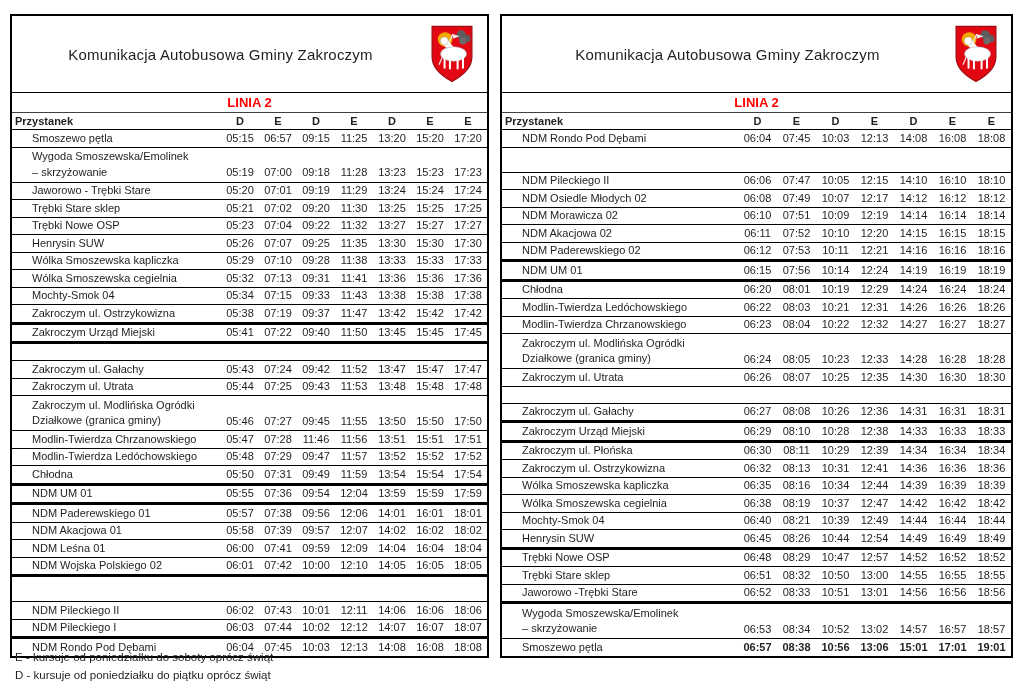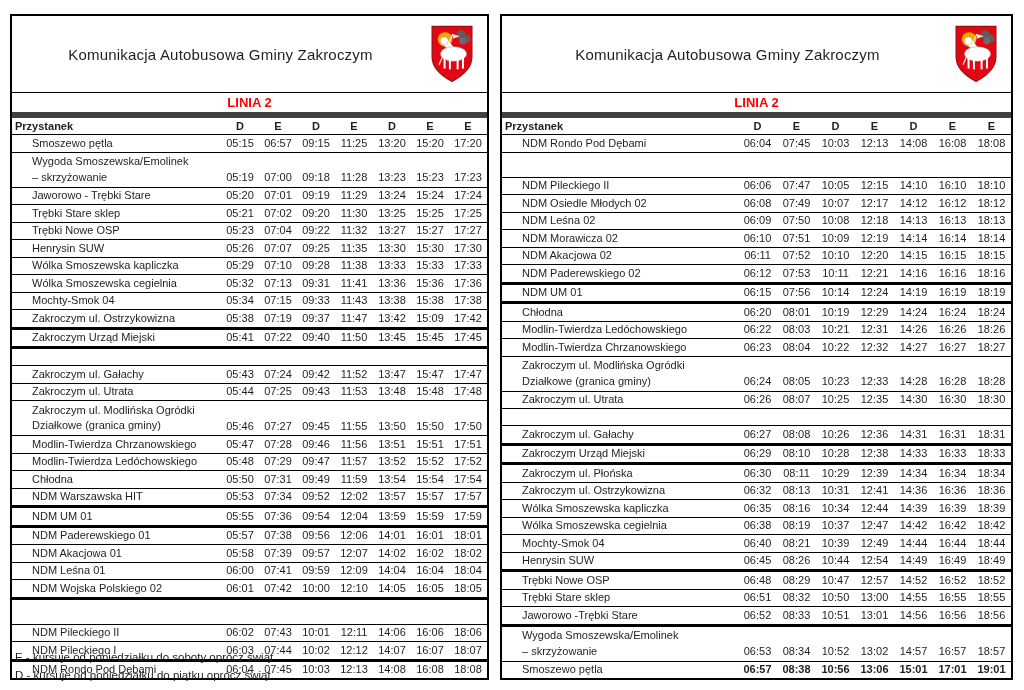--- a/index.html
+++ b/index.html
@@ -6,21 +6,21 @@
   .sheet{position:relative;width:1024px;height:690px;background:#fff;overflow:hidden;
          font-family:"Liberation Sans",sans-serif;color:#1f1f1f;}
   .panel{position:absolute;top:14px;border:2px solid #000;background:#fff;box-sizing:border-box;}
   .panel-left{left:10px;width:479px;}
   .panel-right{left:500px;width:513px;}
   .title-block{position:relative;height:76px;border-bottom:1px solid #000;
                display:flex;align-items:center;justify-content:center;}
   .title{font-size:15px;font-weight:normal;letter-spacing:.2px;padding-right:58px;}
   .crest{position:absolute;right:12px;top:7px;width:46px;height:62px;}
   .linia{height:19px;line-height:19px;text-align:center;font-weight:bold;font-size:13px;
-         color:var(--accent,#f00);border-bottom:6px solid #404040;}
+         color:var(--accent,#f00);border-bottom:1px solid #404040;}
   table{border-collapse:collapse;width:100%;table-layout:fixed;font-size:11px;}
   col.c-time{width:38px;}
   .panel-right col.c-time{width:39px;}
   thead th{height:16px;border-bottom:1px solid #000;font-weight:bold;font-size:11px;padding:0;}
   thead th.stop-h{text-align:left;padding-left:3px;margin-top:32px;}
   thead th.code-h{text-align:center;}
   tbody td{height:16.5px;padding:0;border-top:1px solid #000;line-height:15.5px;}
   td.stop{text-align:left;padding-left:20px;white-space:pre-line;}
   td.time{text-align:center;font-variant-numeric:tabular-nums;}
   tr.double td{height:33px;}
@@ -173,21 +173,21 @@
             <td class="time">15:38</td>
             <td class="time">17:38</td>
           </tr>
           <tr class="">
             <td class="stop">Zakroczym ul. Ostrzykowizna</td>
             <td class="time">05:38</td>
             <td class="time">07:19</td>
             <td class="time">09:37</td>
             <td class="time">11:47</td>
             <td class="time">13:42</td>
-            <td class="time">15:09</td>
+            <td class="time">15:42</td>
             <td class="time">17:42</td>
           </tr>
           <tr class="tt tb">
             <td class="stop">Zakroczym Urząd Miejski</td>
             <td class="time">05:41</td>
             <td class="time">07:22</td>
             <td class="time">09:40</td>
             <td class="time">11:50</td>
             <td class="time">13:45</td>
             <td class="time">15:45</td>
@@ -224,21 +224,21 @@
             <td class="time">09:45</td>
             <td class="time">11:55</td>
             <td class="time">13:50</td>
             <td class="time">15:50</td>
             <td class="time">17:50</td>
           </tr>
           <tr class="">
             <td class="stop">Modlin-Twierdza Chrzanowskiego</td>
             <td class="time">05:47</td>
             <td class="time">07:28</td>
-            <td class="time">09:46</td>
+            <td class="time">11:46</td>
             <td class="time">11:56</td>
             <td class="time">13:51</td>
             <td class="time">15:51</td>
             <td class="time">17:51</td>
           </tr>
           <tr class="">
             <td class="stop">Modlin-Twierdza Ledóchowskiego</td>
             <td class="time">05:48</td>
             <td class="time">07:29</td>
             <td class="time">09:47</td>
@@ -249,30 +249,20 @@
           </tr>
           <tr class="">
             <td class="stop">Chłodna</td>
             <td class="time">05:50</td>
             <td class="time">07:31</td>
             <td class="time">09:49</td>
             <td class="time">11:59</td>
             <td class="time">13:54</td>
             <td class="time">15:54</td>
             <td class="time">17:54</td>
-          </tr>
-          <tr class="">
-            <td class="stop">NDM Warszawska HIT</td>
-            <td class="time">05:53</td>
-            <td class="time">07:34</td>
-            <td class="time">09:52</td>
-            <td class="time">12:02</td>
-            <td class="time">13:57</td>
-            <td class="time">15:57</td>
-            <td class="time">17:57</td>
           </tr>
           <tr class="tt tb">
             <td class="stop">NDM UM 01</td>
             <td class="time">05:55</td>
             <td class="time">07:36</td>
             <td class="time">09:54</td>
             <td class="time">12:04</td>
             <td class="time">13:59</td>
             <td class="time">15:59</td>
             <td class="time">17:59</td>
@@ -426,30 +416,20 @@
             <td class="stop">NDM Osiedle Młodych 02</td>
             <td class="time">06:08</td>
             <td class="time">07:49</td>
             <td class="time">10:07</td>
             <td class="time">12:17</td>
             <td class="time">14:12</td>
             <td class="time">16:12</td>
             <td class="time">18:12</td>
           </tr>
           <tr class="">
-            <td class="stop">NDM Leśna 02</td>
-            <td class="time">06:09</td>
-            <td class="time">07:50</td>
-            <td class="time">10:08</td>
-            <td class="time">12:18</td>
-            <td class="time">14:13</td>
-            <td class="time">16:13</td>
-            <td class="time">18:13</td>
-          </tr>
-          <tr class="">
             <td class="stop">NDM Morawicza 02</td>
             <td class="time">06:10</td>
             <td class="time">07:51</td>
             <td class="time">10:09</td>
             <td class="time">12:19</td>
             <td class="time">14:14</td>
             <td class="time">16:14</td>
             <td class="time">18:14</td>
           </tr>
           <tr class="">

